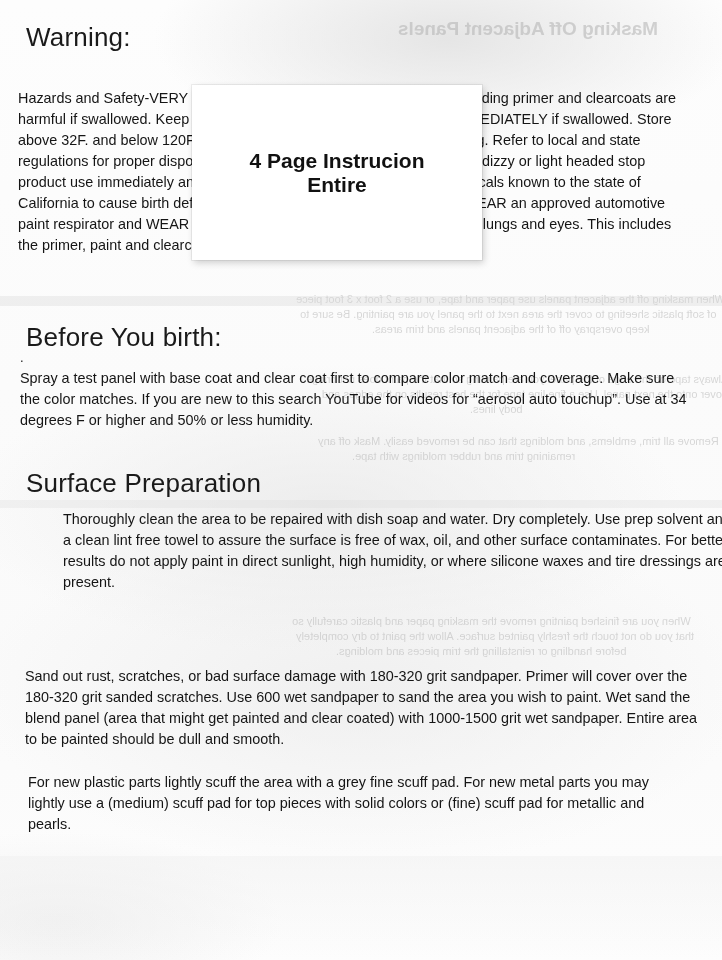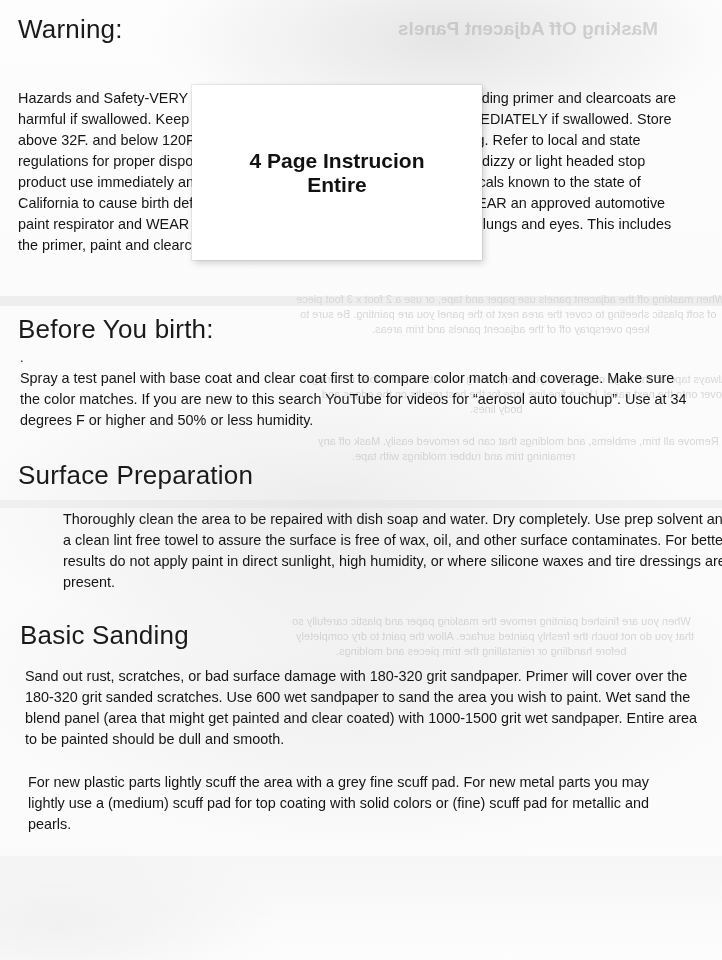--- a/index.html
+++ b/index.html
@@ -55,21 +55,21 @@
   }
 
   
   .content {
     position: absolute;
     inset: 0;
   }
 
   h1.sec {
     position: absolute;
-    margin: 0;
+    margin: 8px;
     font-weight: normal;
     font-size: 26px;
     letter-spacing: 0.2px;
     color: #1a1a1a;
     font-family: "Liberation Sans", sans-serif;
     text-align: center;
   }
 
   p.body {
     position: absolute;
@@ -142,23 +142,22 @@
     <h1 class="sec" style="left:18px; top:14px;">Warning:</h1>
     <p class="body" style="left:18px; top:88px; width:676px; text-align:left;">Hazards and Safety-VERY IMPORTANT. Automotive touch-up paint including primer and clearcoats are harmful if swallowed. Keep out of reach of children. Call a physician IMMEDIATELY if swallowed. Store above 32F. and below 120F. DO NOT STORE IN CAR and avoid freezing. Refer to local and state regulations for proper disposal. Use with adequate ventilation. If you feel dizzy or light headed stop product use immediately and call physician. This product contains chemicals known to the state of California to cause birth defects, cancer and other reproductive harm. WEAR an approved automotive paint respirator and WEAR safety goggles when spraying to protect your lungs and eyes. This includes the primer, paint and clearcoat.</p>
 
     <h1 class="sec" style="left:18px; top:314px;">Before You birth:</h1>
     <div class="dot" style="left:20px; top:350px;">.</div>
     <p class="body" style="left:20px; top:368px; width:672px;">Spray a test panel with base coat and clear coat first to compare color match and coverage. Make sure the color matches.  If you are new to this search YouTube for videos for “aerosol auto touchup”.  Use at 34 degrees F or higher and 50% or less humidity.</p>
 
     <h1 class="sec" style="left:18px; top:460px;">Surface Preparation</h1>
     <p class="body" style="left:19px; top:509px; width:676px;margin-left:44px;">Thoroughly clean the area to be repaired with dish soap and water.  Dry completely. Use prep solvent and a clean lint free towel to assure the surface is free of wax, oil, and other surface contaminates. For better results do not apply paint in direct sunlight, high humidity, or where silicone waxes and tire dressings are present.</p>
 
-    <h1 class="sec" style="left:20px; top:620px;">Basic Sanding</h1>
     <p class="body" style="left:25px; top:666px; width:672px;">Sand out rust, scratches, or bad surface damage with 180-320 grit sandpaper. Primer will cover over the 180-320 grit sanded scratches. Use 600 wet sandpaper to sand the area you wish to paint. Wet sand the blend panel (area that might get painted and clear coated) with 1000-1500 grit wet sandpaper. Entire area to be painted should be dull and smooth.</p>
-    <p class="body" style="left:28px; top:772px; width:660px;">For new plastic parts lightly scuff the area with a grey fine scuff pad. For new metal parts you may lightly use a (medium) scuff pad for top coating with solid colors or (fine) scuff pad for metallic and pearls.</p>
+    <p class="body" style="left:28px; top:772px; width:660px;">For new plastic parts lightly scuff the area with a grey fine scuff pad. For new metal parts you may lightly use a (medium) scuff pad for top pieces with solid colors or (fine) scuff pad for metallic and pearls.</p>
 
   </div>
 
   <div id="sticker">
     <div class="line">4 Page Instrucion</div>
     <div class="line">Entire</div>
   </div>
 
   <div class="band" style="top:296px; height:10px; background:rgba(215,215,215,0.35);"></div>
   <div class="band" style="top:500px; height:8px; background:rgba(220,220,220,0.3);"></div>

